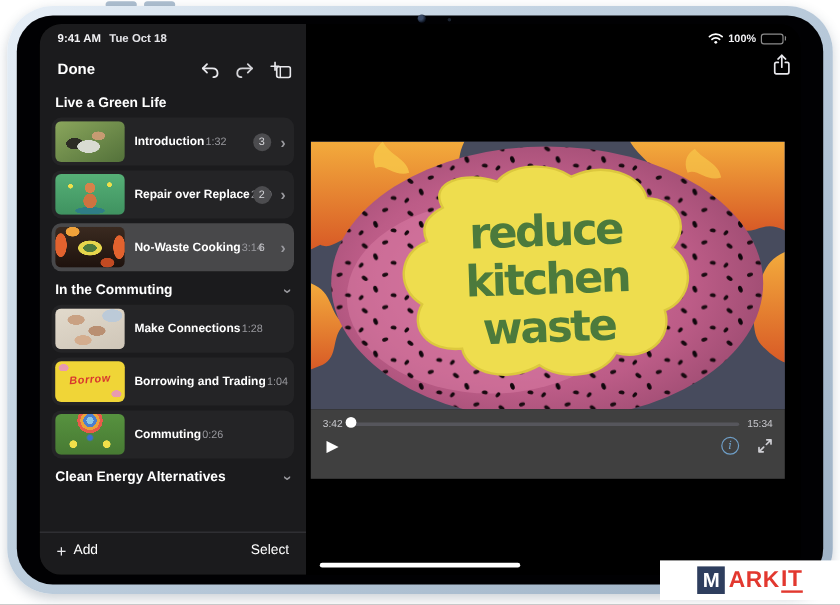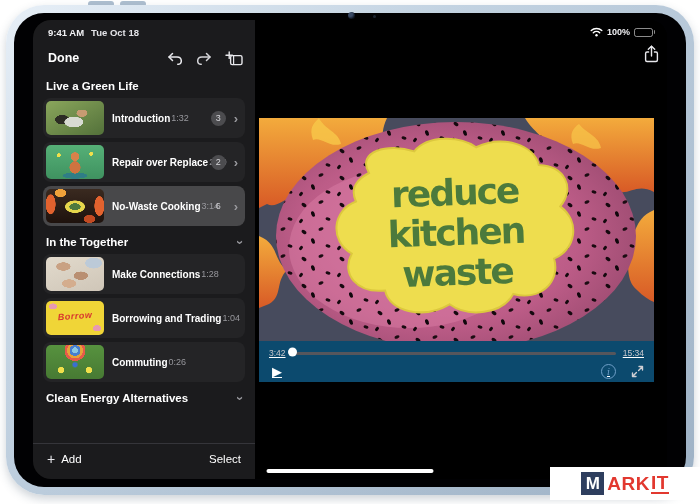--- a/index.html
+++ b/index.html
@@ -103,21 +103,21 @@
     radial-gradient(circle 5px at 74% 74%,#f0e04a 0 60%,transparent 68%),
     radial-gradient(circle 4.5px at 50% 58%,#3a6fd0 0 40%,transparent 75%),
     linear-gradient(180deg,#57923f,#477a33);}
 
   
   .main{flex:1;background:#000;position:relative;}
   .share-wrap{position:absolute;top:25px;right:8px;cursor:pointer;}
   .player{position:absolute;left:4px;top:98px;width:395px;}
   .video{height:223px;background:#464a5c;position:relative;overflow:hidden;}
   .video svg{display:block;}
-  .controls{height:41px;background:#0c4a6e;padding:7px 10px 0;box-sizing:border-box;text-decoration:underline;}
+  .controls{height:58px;background:#404040;padding:7px 10px 0;box-sizing:border-box;}
   .timeline{display:flex;align-items:center;gap:7px;}
   .ttime{font-size:8.5px;color:#c9c9ce;flex:none;}
   .track{flex:1;height:3px;background:#56565c;border-radius:2px;position:relative;cursor:pointer;}
   .fill{height:100%;background:#fff;border-radius:2px 0 0 2px;position:relative;}
   .knob{position:absolute;right:-4.5px;top:50%;transform:translateY(-50%);width:9px;height:9px;border-radius:50%;background:#fff;}
   .ctl-buttons{display:flex;align-items:center;margin-top:6px;}
   .play-btn{font-size:13px;color:#fff;line-height:1;cursor:pointer;margin-left:3px;}
   .right-ctls{margin-left:auto;display:flex;align-items:center;gap:15px;}
   .info-btn{width:15px;height:15px;border:1.3px solid #6f9fc8;border-radius:50%;color:#6f9fc8;
     font-size:9.5px;font-family:"DejaVu Serif",serif;font-style:italic;display:flex;align-items:center;
@@ -216,21 +216,21 @@
           <span class="thumb th-nowaste"></span>
           <span class="vmeta">
             <span class="vtitle">No-Waste Cooking</span>
             <span class="vtime">3:14</span>
           </span>
           <span class="badge plain">6</span>
           <span class="chev-right">›</span>
         </div>
 
         <div class="sec-head">
-          <span class="sec-title">In the Together</span>
+          <span class="sec-title">In the Commuting</span>
           <span class="chev-down">›</span>
         </div>
 
         <div class="vrow">
           <span class="thumb th-connect"></span>
           <span class="vmeta">
             <span class="vtitle">Make Connections</span>
             <span class="vtime">1:28</span>
           </span>
         </div>

